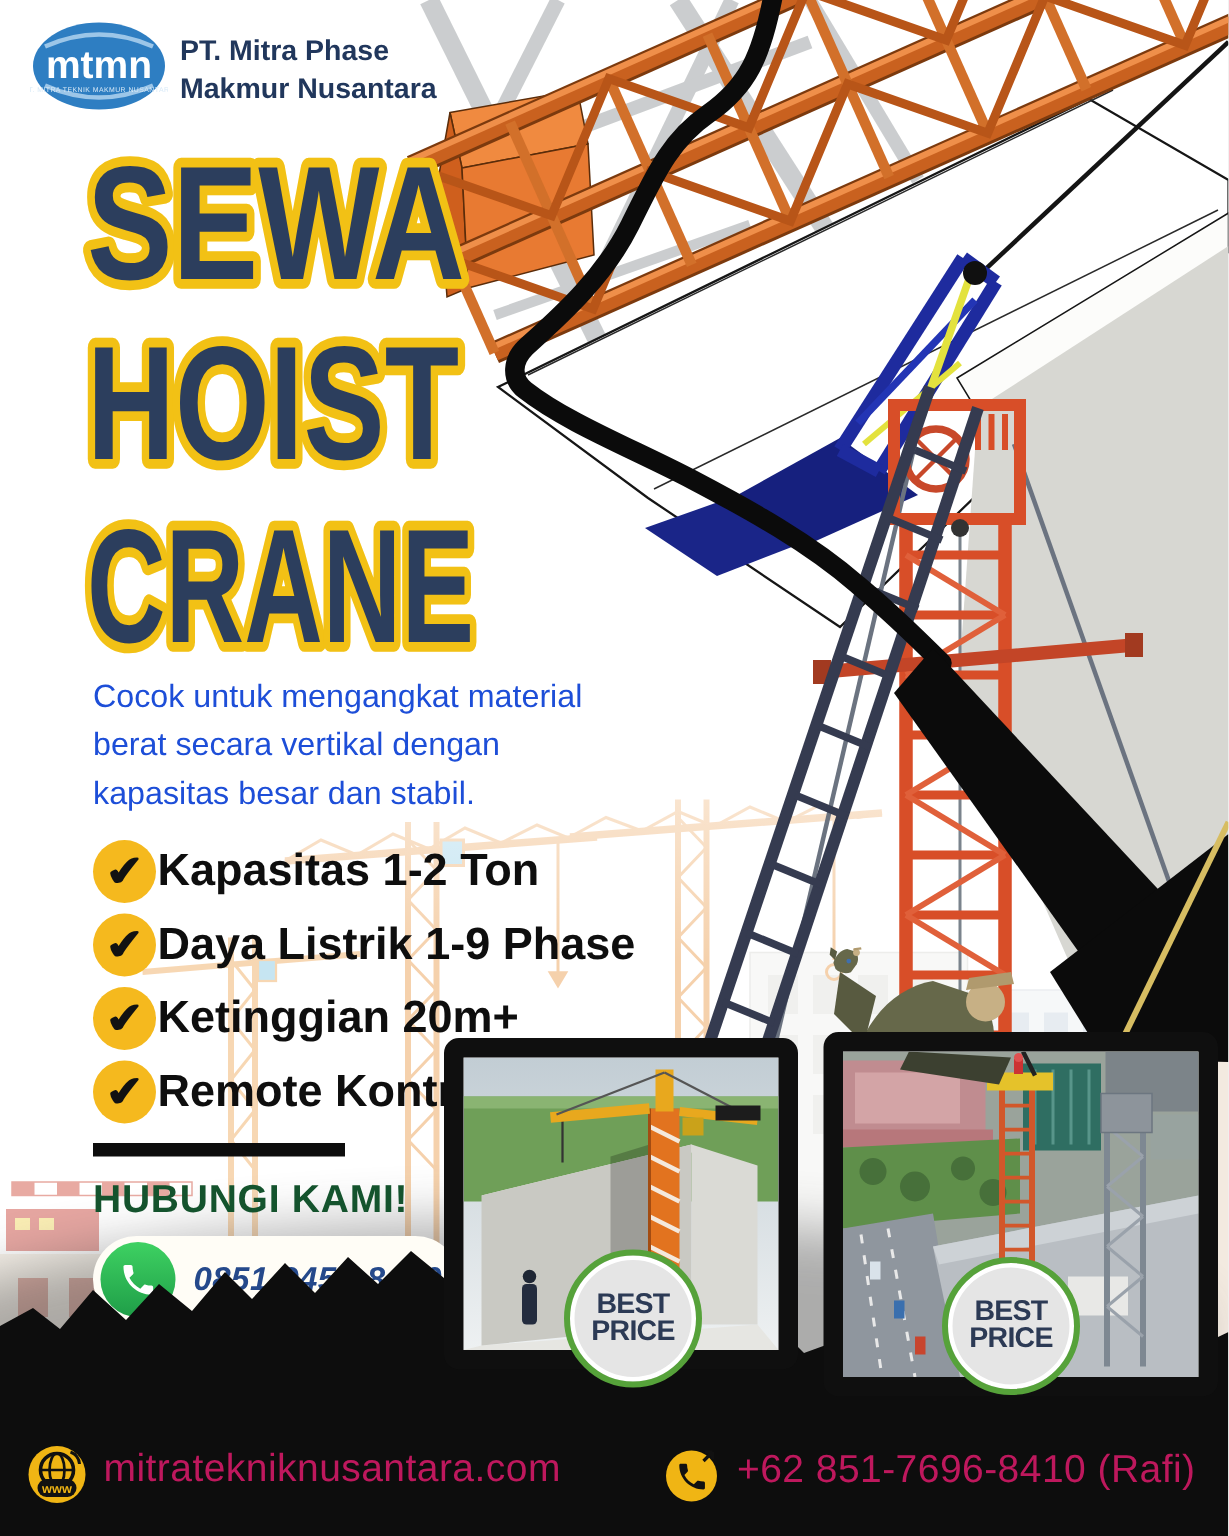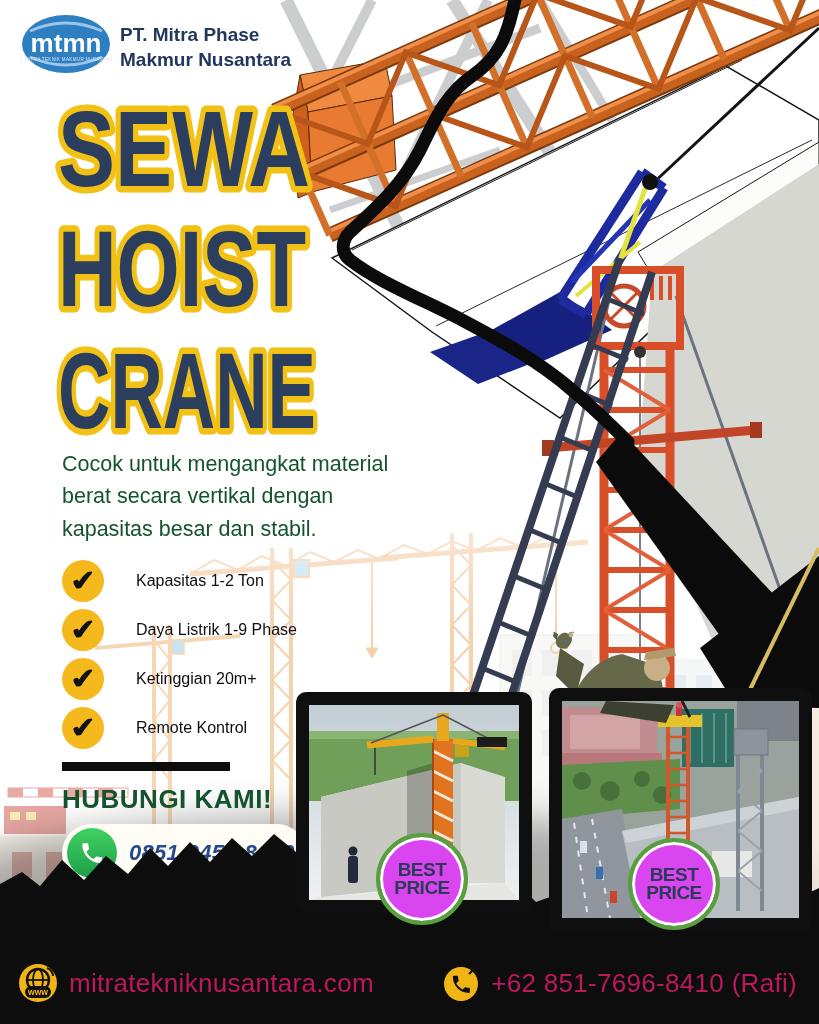--- a/index.html
+++ b/index.html
@@ -13,67 +13,67 @@
                 color:#21375c;line-height:1.32;}
 
   
   .title-svg{left:50px;top:88px;z-index:3;}
   .title-svg text{font-family:"Liberation Sans",sans-serif;font-weight:bold;
                   fill:#2c3e5d;stroke:#f2c115;stroke-width:13px;
                   paint-order:stroke fill;stroke-linejoin:round;font-size:108px;}
 
   
   .description{left:62px;top:448px;width:356px;z-index:3;font-size:21.5px;
-               color:#14532d;line-height:1.5;}
+               color:#1d4ed8;line-height:1.5;}
 
   
   .features{left:62px;top:560px;z-index:3;}
   .feature{display:flex;align-items:center;margin-bottom:7px;height:42px;}
   .check-badge{width:42px;height:42px;border-radius:50%;background:#f5b91e;
                display:flex;align-items:center;justify-content:center;flex:0 0 42px;}
   .check-glyph{font-size:27px;font-weight:bold;color:#121212;
                transform:rotate(-6deg) scaleX(1.15);line-height:1;}
-  .feature-label{margin-left:32px;font-size:16px;font-weight:normal;color:#0e0e0e;}
+  .feature-label{margin-left:1px;font-size:30px;font-weight:bold;color:#0e0e0e;}
 
   
   .divider{left:62px;top:762px;width:168px;height:9px;background:#0d0d0d;z-index:3;}
   .contact-heading{left:62px;top:784px;z-index:3;font-size:26px;font-weight:bold;
                    color:#14532d;letter-spacing:.5px;}
   .phone-pill{left:62px;top:824px;width:244px;height:58px;z-index:3;background:#fffdf6;
               border-radius:30px;display:flex;align-items:center;
               box-shadow:3px 6px 0 0 #f0b61a;}
   .phone-pill .wa{margin-left:4px;}
   .phone-number{margin-left:11px;font-size:22px;font-weight:bold;font-style:italic;
                 color:#25498b;letter-spacing:.3px;}
 
   
   .photo{z-index:4;border:13px solid #0f0f0f;border-radius:10px;overflow:hidden;
          background:#ddd;}
   .photo-left{left:296px;top:692px;width:210px;height:195px;}
   .photo-right{left:549px;top:688px;width:237px;height:217px;}
 
   
-  .badge{z-index:6;width:84px;height:84px;border-radius:50%;background:#d946ef;
+  .badge{z-index:6;width:84px;height:84px;border-radius:50%;background:#e5e5e5;
          border:4px solid #56a23a;box-shadow:inset 0 0 0 3px #ffffff;
          display:flex;align-items:center;justify-content:center;}
   .badge-left{left:376px;top:833px;}
   .badge-right{left:628px;top:838px;}
   .badge-inner{display:flex;flex-direction:column;align-items:center;line-height:.95;}
   .badge-inner span{font-size:19px;font-weight:bold;color:#2c3a55;letter-spacing:-.5px;}
 
   
   .scene{left:0;top:0;z-index:0;}
   .torn{left:0;top:820px;z-index:3;}
   .worker-overlay{left:535px;top:628px;z-index:5;pointer-events:none;}
 
   
   .footer-row{left:0;top:952px;width:819px;height:62px;z-index:7;display:flex;
               align-items:center;justify-content:space-between;padding:0 22px 0 18px;
               box-sizing:border-box;}
-  .footer-item{display:flex;align-items:center;gap:11px;}
+  .footer-item{display:flex;align-items:flex-start;gap:11px;}
   .footer-text{color:#be185d;font-size:26px;letter-spacing:.3px;}
 </style>
 </head>
 <body>
 
 <div class="flyer">
 
   <svg class="abs scene" width="819" height="1024" viewBox="0 0 819 1024">
     <defs>
       <linearGradient id="fadeWhite" x1="0" y1="0" x2="0" y2="1">

